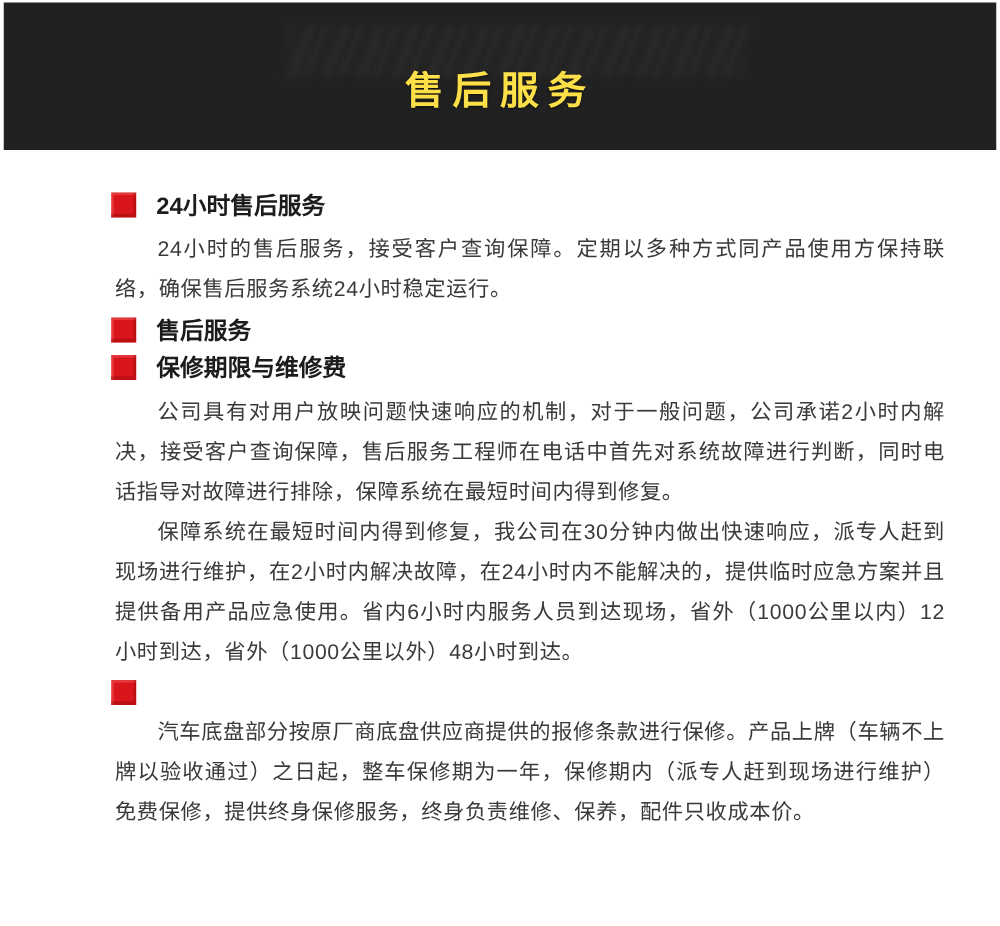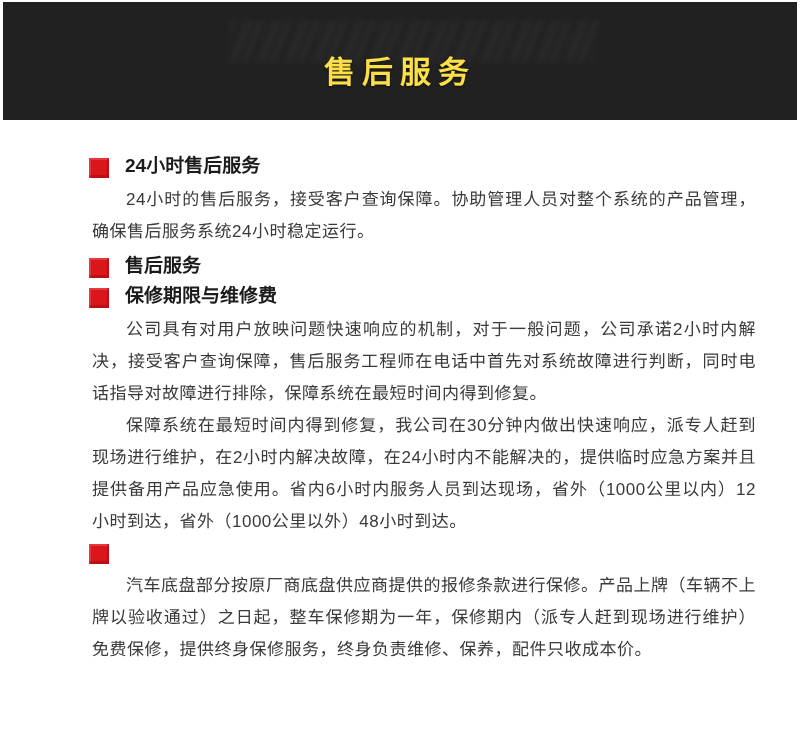--- a/index.html
+++ b/index.html
@@ -57,21 +57,21 @@
   
   .content {
     padding: 34px 44px 0 57px;
     color: #3a3a3a;
   }
   .section {
     margin: 0 0 6px 0;
   }
   .heading-row {
     display: flex;
-    align-items: flex-end;
+    align-items: flex-start;
     gap: 16px;
     margin: 0 0 6px 0;
     padding-left: 32px;
   }
   .bullet {
     flex: 0 0 auto;
     width: 20px;
     height: 20px;
     background: #d8161c;
     box-shadow: inset -2px -3px 0 rgba(140,0,6,0.35), inset 2px 2px 0 rgba(255,120,120,0.35);
@@ -102,21 +102,21 @@
     <h1 class="banner-title">售后服务</h1>
   </header>
 
   <main class="content">
 
     <section class="section">
       <div class="heading-row">
         <span class="bullet"></span>
         <h2 class="heading">24小时售后服务</h2>
       </div>
-      <p class="para">24小时的售后服务，接受客户查询保障。协助管理人员对整个系统的产品管理，确保售后服务系统24小时稳定运行。</p>
+      <p class="para">24小时的售后服务，接受客户查询保障。定期以多种方式同产品使用方保持联络，确保售后服务系统24小时稳定运行。</p>
     </section>
 
     <section class="section">
       <div class="heading-row">
         <span class="bullet"></span>
         <h2 class="heading">售后服务</h2>
       </div>
     </section>
 
     <section class="section">

